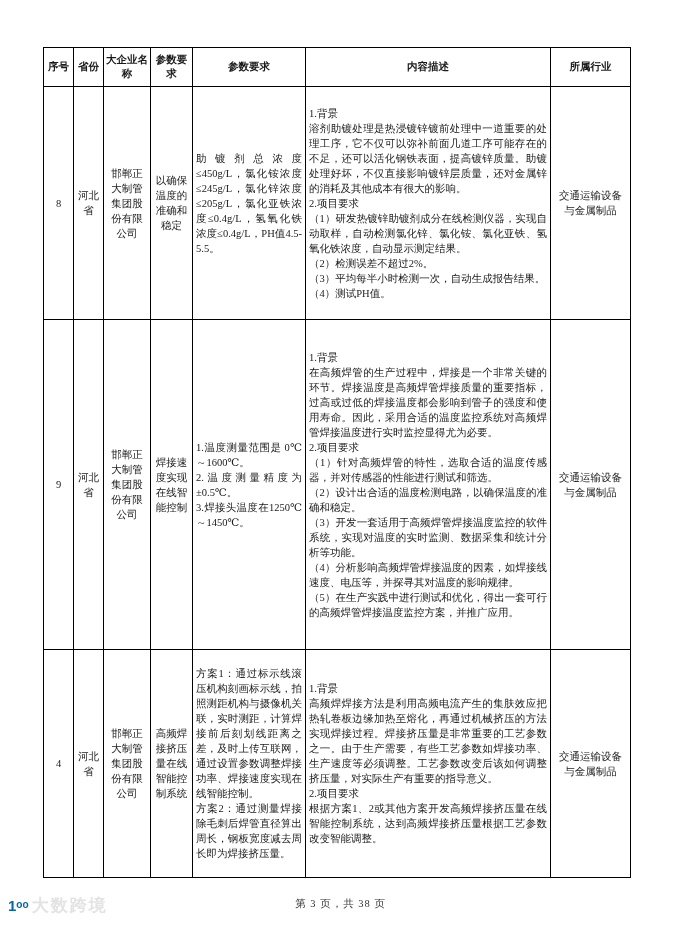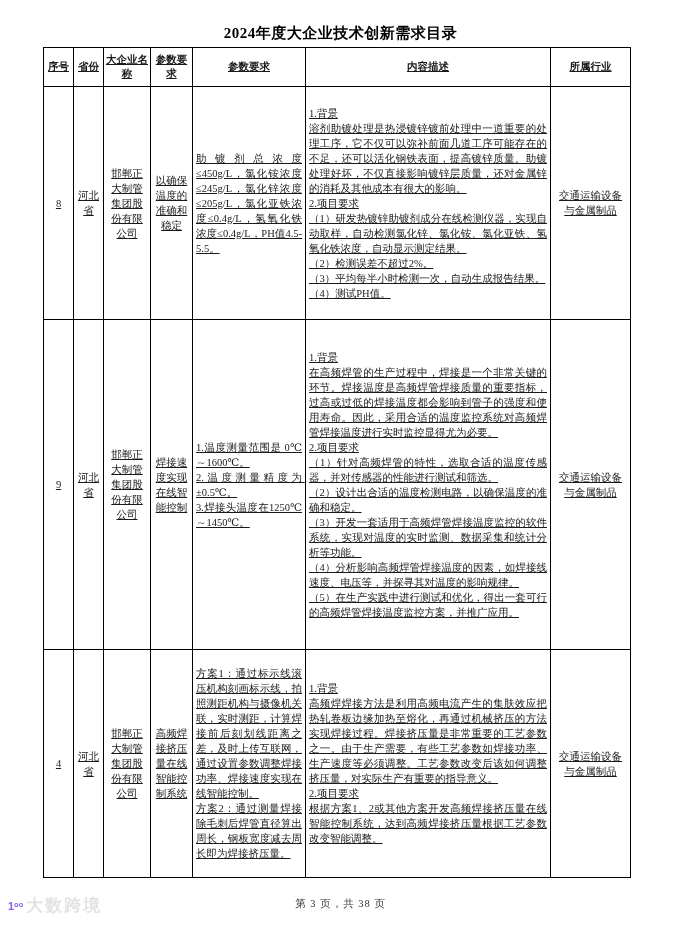--- a/index.html
+++ b/index.html
@@ -15,21 +15,20 @@
     position:absolute;top:24px;left:0;width:681px;
     text-align:center;
     font-size:15px;font-weight:bold;color:#000;
     letter-spacing:0.5px;
   }
   table.demand{
     position:absolute;top:47px;left:43px;
     border-collapse:collapse;
     table-layout:fixed;
     width:587px;
-    text-decoration:underline;
   }
   table.demand th,table.demand td{
     border:1px solid #000;
     padding:16px 3px;
     vertical-align:middle;
     font-size:10.5px;
     line-height:15px;
     color:#1a1a1a;
     overflow:hidden;
   }
@@ -56,30 +55,29 @@
     position:absolute;top:894px;left:8px;
     color:#e3e3e3;
     font-weight:bold;
     font-size:17px;
     letter-spacing:2px;
     font-family:"Liberation Sans","DejaVu Sans",sans-serif;
     user-select:none;
     display:flex;align-items:center;gap:3px;
   }
   .watermark .wm-icon{
-    font-size:11px;letter-spacing:0;
-    color:#8b5cf6;
+    font-size:15px;letter-spacing:0;
+    color:#0369a1;
   }
 </style>
 </head>
 <body>
 
 <div class="page">
 
-  <div class="doc-title">2024年度大企业技术创新需求目录</div>
 
   <table class="demand">
     <colgroup>
       <col style="width:30px">
       <col style="width:30px">
       <col style="width:47px">
       <col style="width:42px">
       <col style="width:113px">
       <col style="width:245px">
       <col style="width:80px">

